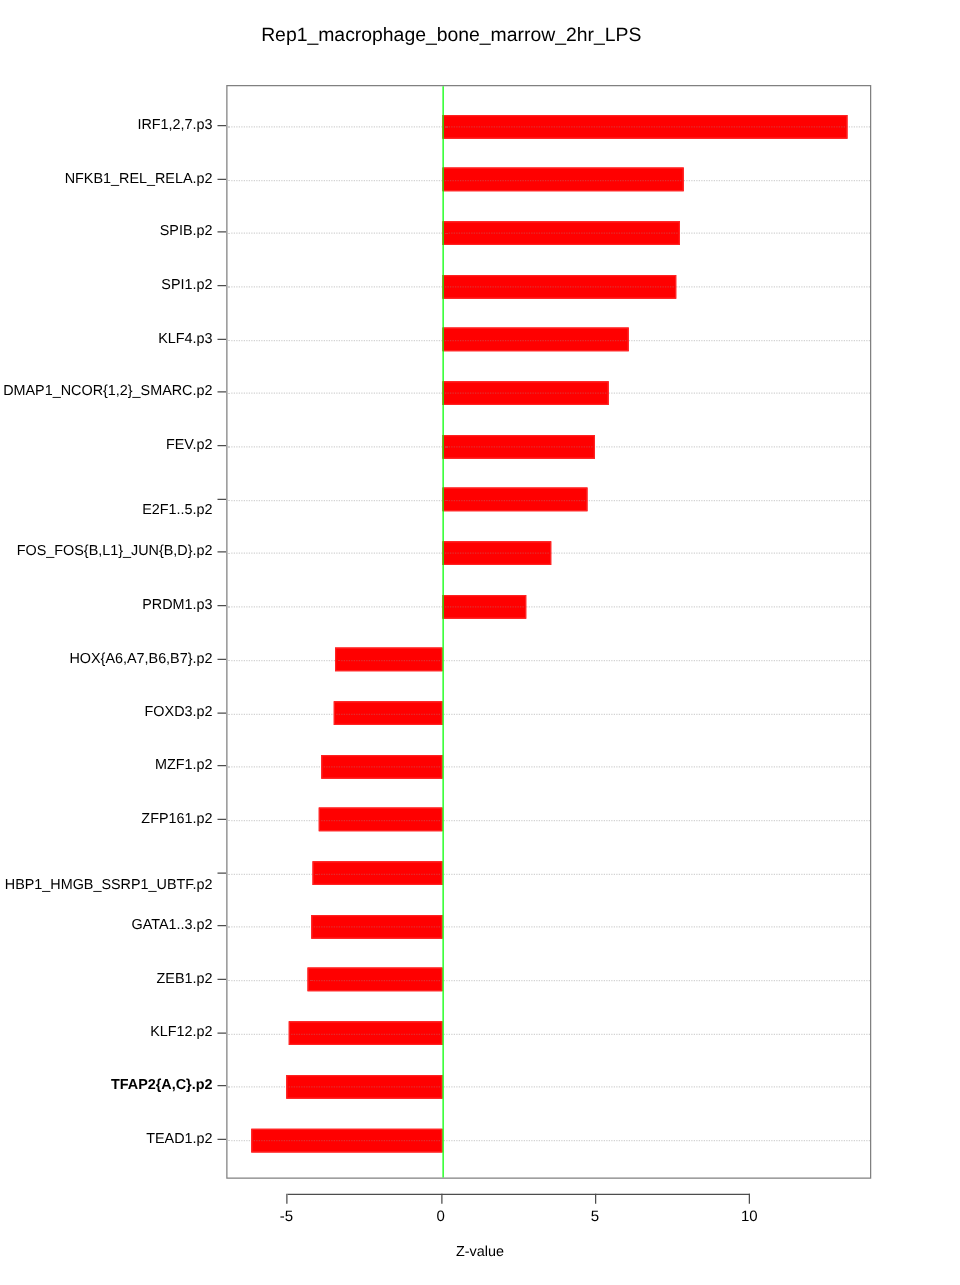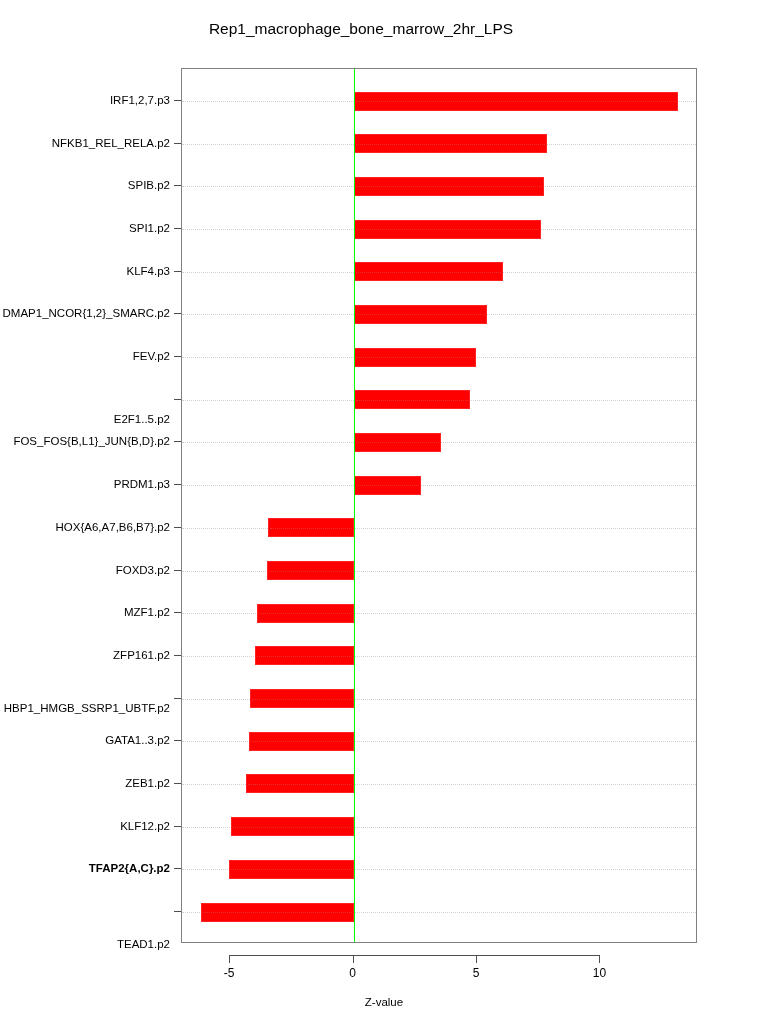--- a/index.html
+++ b/index.html
@@ -164,33 +164,33 @@
   <div id="chart-title">Rep1_macrophage_bone_marrow_2hr_LPS</div>
 
   <div id="y-labels">
       <div class="ytick-label" style="top: 32px; text-align: center;">IRF1,2,7.p3</div>
       <div class="ytick-label" style="top: 74.6842px;">NFKB1_REL_RELA.p2</div>
       <div class="ytick-label" style="top: 117.368px;">SPIB.p2</div>
       <div class="ytick-label" style="top: 160.053px;">SPI1.p2</div>
       <div class="ytick-label" style="top: 202.737px;">KLF4.p3</div>
       <div class="ytick-label" style="top: 245.421px;">DMAP1_NCOR{1,2}_SMARC.p2</div>
       <div class="ytick-label" style="top: 288.105px;">FEV.p2</div>
-      <div class="ytick-label" style="top: 351px; margin-left: 28px;">E2F1..5.p2</div>
+      <div class="ytick-label" style="top: 340px; margin-left: 28px;">E2F1..5.p2</div>
       <div class="ytick-label" style="top: 373.474px;">FOS_FOS{B,L1}_JUN{B,D}.p2</div>
       <div class="ytick-label" style="top: 416.158px;">PRDM1.p3</div>
       <div class="ytick-label" style="top: 458.842px;">HOX{A6,A7,B6,B7}.p2</div>
       <div class="ytick-label" style="top: 501.526px;">FOXD3.p2</div>
       <div class="ytick-label" style="top: 544.211px;">MZF1.p2</div>
       <div class="ytick-label" style="top: 586.895px;">ZFP161.p2</div>
       <div class="ytick-label" style="top: 640px;">HBP1_HMGB_SSRP1_UBTF.p2</div>
       <div class="ytick-label" style="top: 672.263px;">GATA1..3.p2</div>
       <div class="ytick-label" style="top: 714.947px;">ZEB1.p2</div>
       <div class="ytick-label" style="top: 757.632px; margin-left: 36px;">KLF12.p2</div>
       <div class="ytick-label" style="top: 800.316px; font-weight: bold;">TFAP2{A,C}.p2</div>
-      <div class="ytick-label" style="top: 876px;">TEAD1.p2</div>
+      <div class="ytick-label" style="top: 843px;">TEAD1.p2</div>
     </div>
   <div id="y-ticks">
       <div class="ytick-mark" style="top: 32px;"></div>
       <div class="ytick-mark" style="top: 74.6842px;"></div>
       <div class="ytick-mark" style="top: 117.368px;"></div>
       <div class="ytick-mark" style="top: 160.053px;"></div>
       <div class="ytick-mark" style="top: 202.737px;"></div>
       <div class="ytick-mark" style="top: 245.421px;"></div>
       <div class="ytick-mark" style="top: 288.105px;"></div>
       <div class="ytick-mark" style="top: 330.789px;"></div>

